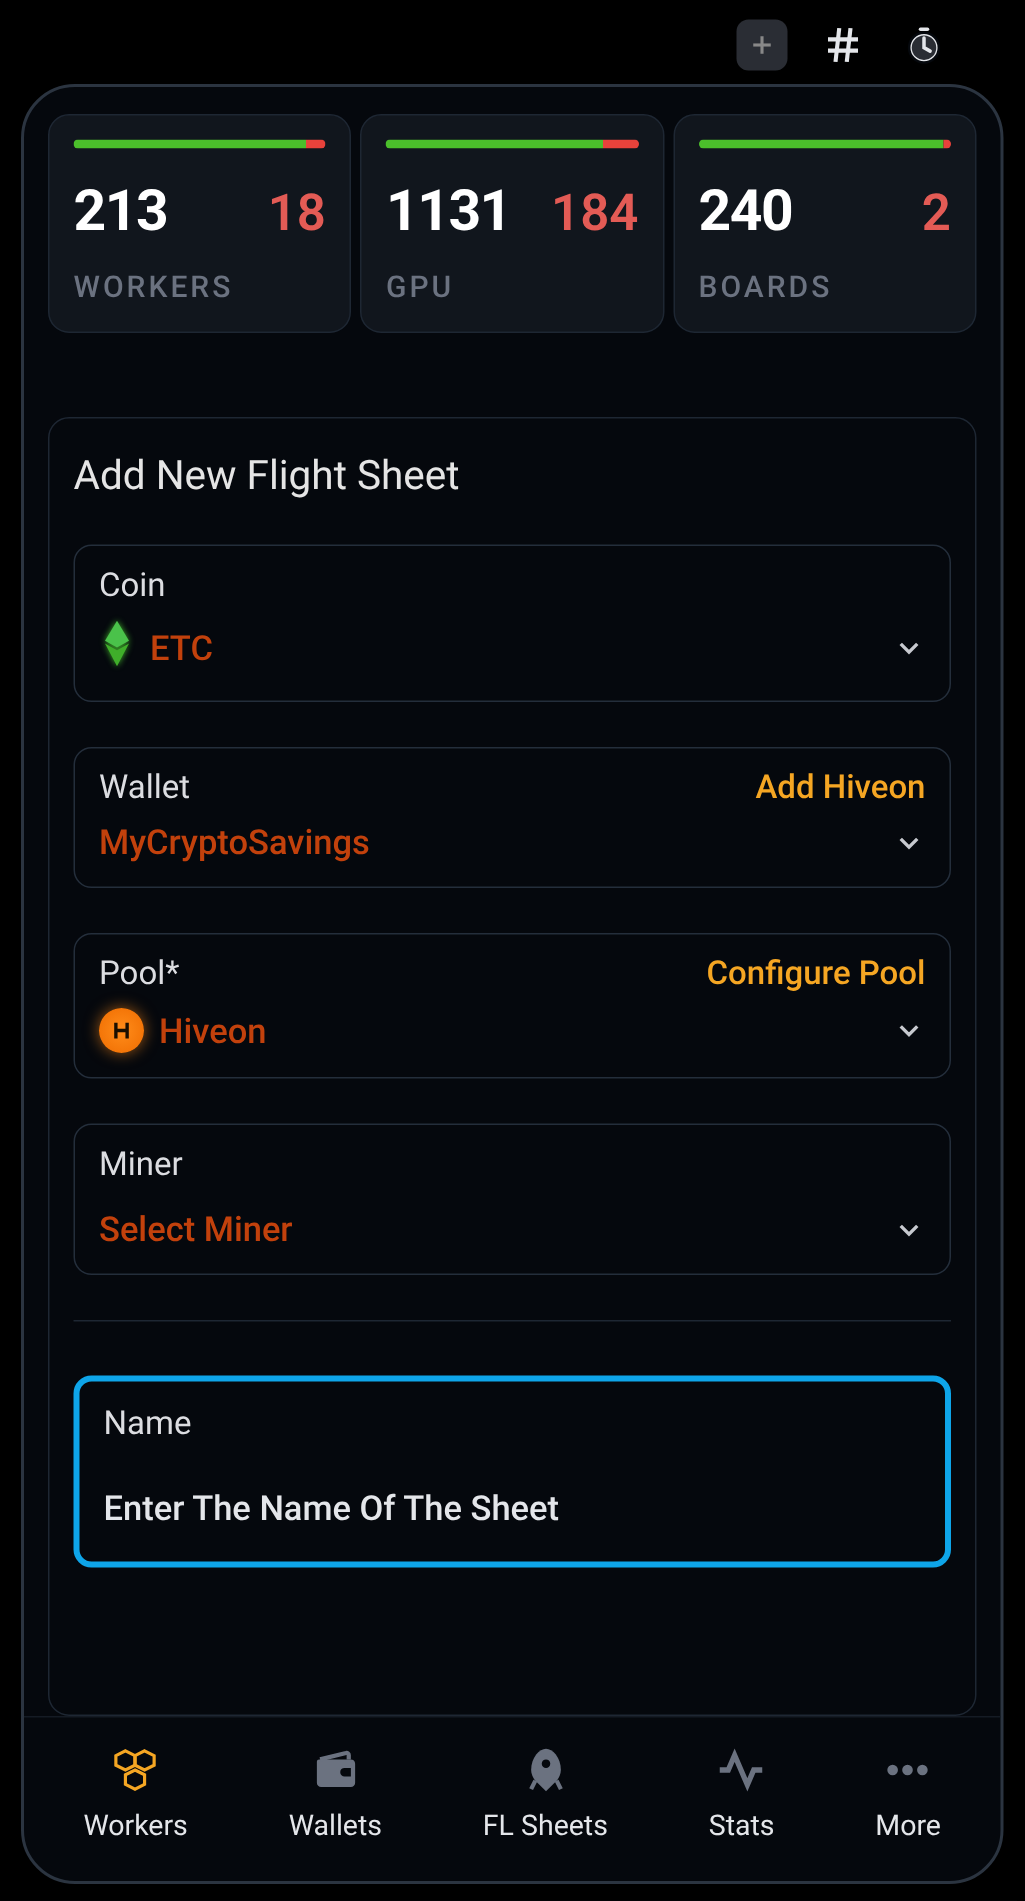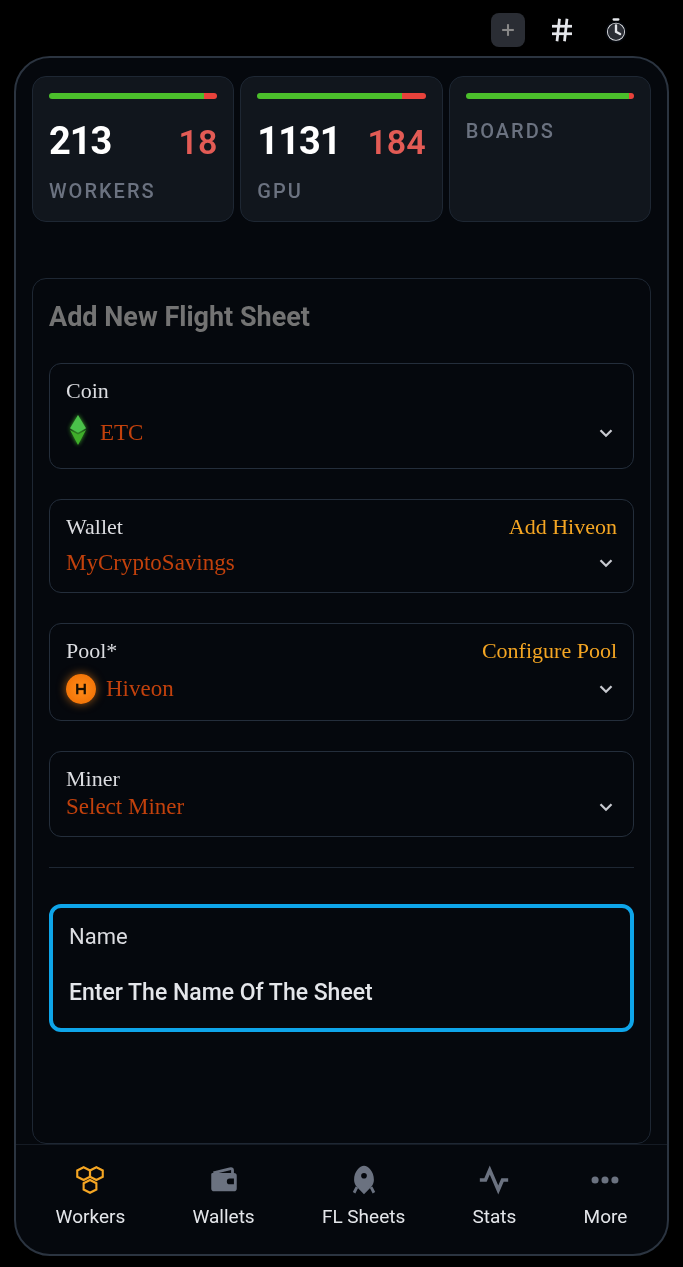--- a/index.html
+++ b/index.html
@@ -88,30 +88,29 @@
   .content {
     margin: 56px 16px 0 16px;
     border: 1px solid #1e2733;
     border-radius: 14px;
     padding: 22px 16px 0 16px;
     flex: 1;
     overflow: hidden;
   }
   .section-title {
     font-size: 27px;
-    font-weight: 700;
+    font-weight: 400;
     margin-bottom: 30px;
-    color: #737373;
+    color: #e5e5e5;
   }
   .field {
     border: 1px solid #242e3b;
     border-radius: 12px;
     padding: 14px 16px 16px 16px;
     margin-bottom: 30px;
-    font-family: Liberation Serif, serif;
   }
   .field-head {
     display: flex;
     justify-content: space-between;
     align-items: center;
     margin-bottom: 10px;
   }
   .field-label {
     font-size: 22px;
     color: #dcdde1;
@@ -233,20 +232,24 @@
         <span class="stat-main">1131</span>
         <span class="stat-alert">184</span>
       </div>
       <div class="stat-label">GPU</div>
     </div>
     <div class="stat-card">
       <div class="bar">
           <div class="bar-green" style="flex:97"></div>
           <div class="bar-red" style="flex:3"></div>
         </div>
+      <div class="stat-nums">
+        <span class="stat-main">240</span>
+        <span class="stat-alert">2</span>
+      </div>
       <div class="stat-label">BOARDS</div>
     </div>
   </div>
 
   <div class="content">
     <div class="section-title">Add New Flight Sheet</div>
 
     <div class="field">
       <div class="field-head">
         <span class="field-label">Coin</span>
@@ -302,21 +305,21 @@
         </span>
         <span class="chev">
           <svg viewBox="0 0 24 24" fill="none" stroke="currentColor" stroke-width="2.5">
               <polyline points="6 9 12 15 18 9"></polyline>
             </svg>
         </span>
       </div>
     </div>
 
     <div class="field">
-      <div class="field-head" style="margin-bottom:2px;text-align:right;">
+      <div class="field-head" style="margin-bottom:17px;text-align:right;">
         <span class="field-label">Miner</span>
       </div>
       <div class="field-value-row">
         <span class="field-value">Select Miner</span>
         <span class="chev">
           <svg viewBox="0 0 24 24" fill="none" stroke="currentColor" stroke-width="2.5">
               <polyline points="6 9 12 15 18 9"></polyline>
             </svg>
         </span>
       </div>

